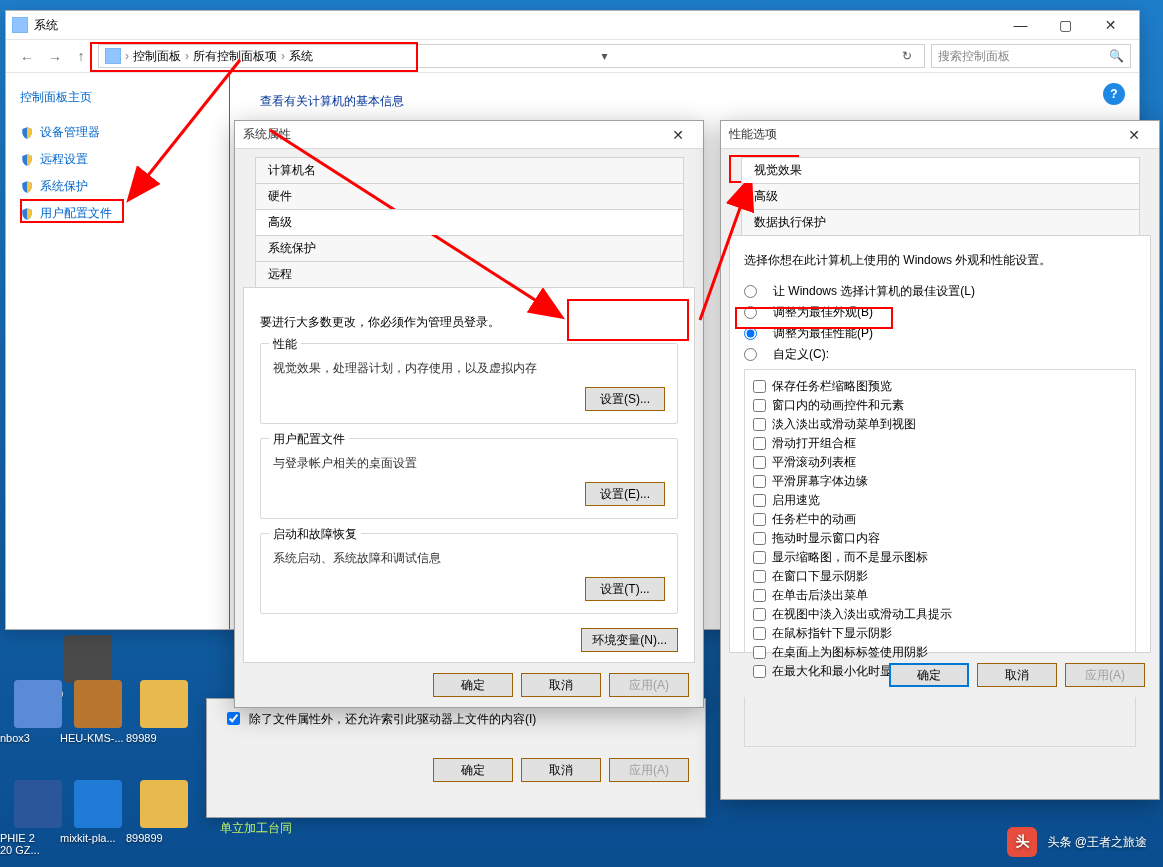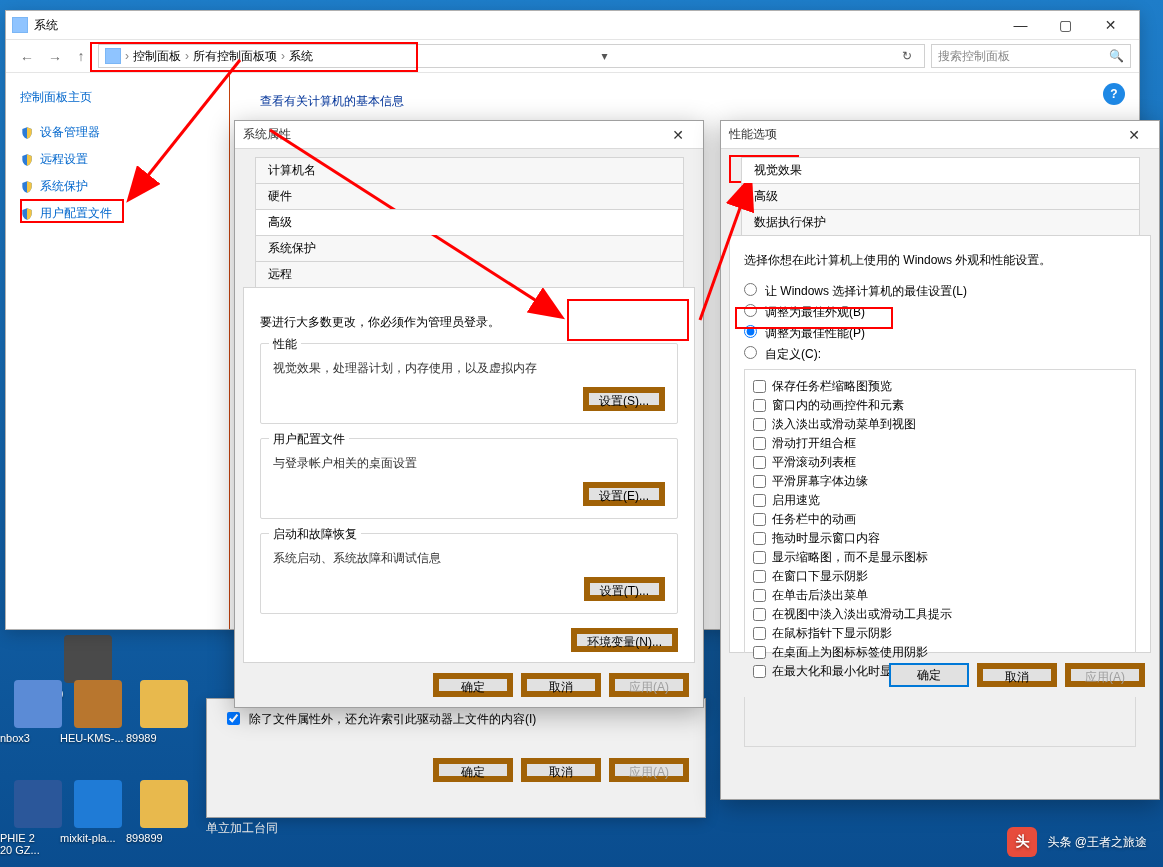--- a/index.html
+++ b/index.html
@@ -48,30 +48,30 @@
 .dlg .dlg-title { height: 28px; background: #fff; display: flex; align-items: center; padding: 0 8px; color: #333; border-bottom:1px solid #dadada;}
 .dlg .dlg-title .x { margin-left: auto; width: 34px; height: 20px; border: none; background: transparent; font-size:14px; color:#333;}
 .dlg .tabs { display: flex; margin: 8px 20px 0; flex-direction: column; }
 .dlg .tabs .tab { padding: 4px 12px; border: 1px solid #d4d4d4; border-bottom: none; background: #f7f7f7; margin-right: -1px; }
 .dlg .tabs .tab.active { background: #fff; position: relative; z-index: 1; }
 .dlg .tabbody { background: #fff; border: 1px solid #d4d4d4; margin: 0 8px; padding: 14px 16px 10px; }
 .group { border: 1px solid #d8d8d8; border-radius: 2px; padding: 10px 12px 12px; margin-bottom: 14px; position: relative; }
 .group .gtitle { position: absolute; top: -8px; left: 8px; background: #fff; padding: 0 4px; color: #000; }
 .group p { margin: 6px 0 10px; color: #333; }
 .btnrow { display: flex; justify-content: flex-end; gap: 8px; }
-.wbtn { min-width: 80px; height: 24px; border: 6px solid #a16207; background: #e1e1e1; color: #000; padding: 0 10px; }
+.wbtn { min-width: 80px; height: 24px; border: 1px solid #a16207; background: #e1e1e1; color: #000; padding: 0 10px; }
 .wbtn:disabled { color: #a0a0a0; }
 .wbtn.primary { border: 2px solid #0078d7; }
 .dlg-buttons { padding: 10px 14px; display: flex; justify-content: flex-end; gap: 8px; background:#f0f0f0;border-radius:22px;}
 
 
 .perf { left: 720px; top: 120px; width: 440px; height: 680px; }
 .perf .tabbody { height: 418px; padding: 12px 14px; }
 .perf .intro { margin: 4px 0 14px; }
-.perf .radio { display: flex; align-items: flex-start; gap: 8px; margin: 4px 0; }
+.perf .radio { display: flex; align-items: center; gap: 16px; margin: 4px 0; }
 .perf .radio input { margin: 0; }
 .checklist { border: 1px solid #d8d8d8; margin-top: 6px; padding: 6px 8px; height: 378px; overflow: auto; }
 .checklist .ck { display: flex; align-items: center; gap: 6px; margin: 2px 0; }
 .checklist .ck input { margin: 0; }
 
 
 .under-dlg { position: absolute; left: 206px; top: 698px; width: 500px; height: 120px; background: #f0f0f0; border: 1px solid #a0a0a0; box-shadow: 0 4px 12px rgba(0,0,0,.2); padding: 10px 16px; }
 .under-dlg .ck { display:flex; align-items:flex-end; gap:6px; margin-bottom:30px;}
 .under-dlg .dlg-buttons { padding: 0; }
 
@@ -195,21 +195,21 @@
   <div class="ck">
       <input type="checkbox" checked="" style="">
       <span>除了文件属性外，还允许索引此驱动器上文件的内容(I)</span>
     </div>
   <div class="dlg-buttons">
     <button class="wbtn">确定</button>
     <button class="wbtn">取消</button>
     <button class="wbtn" disabled="">应用(A)</button>
   </div>
 </div>
-<div style="position:absolute;left:206px;top:820px;color:#e5e5e5;font-size:12px;">单立加工台同</div>
+<div style="position:absolute;left:220px;top:820px;color:#bef264;font-size:12px;">单立加工台同</div>
 
 <div class="dlg" style="left:234px; top:120px; width:470px;">
   <div class="dlg-title">
     <span>系统属性</span>
     <button class="x">✕</button>
   </div>
   <div class="tabs" id="sp-tabs">
       <div class="tab">计算机名</div>
       <div class="tab">硬件</div>
       <div class="tab active">高级</div>

